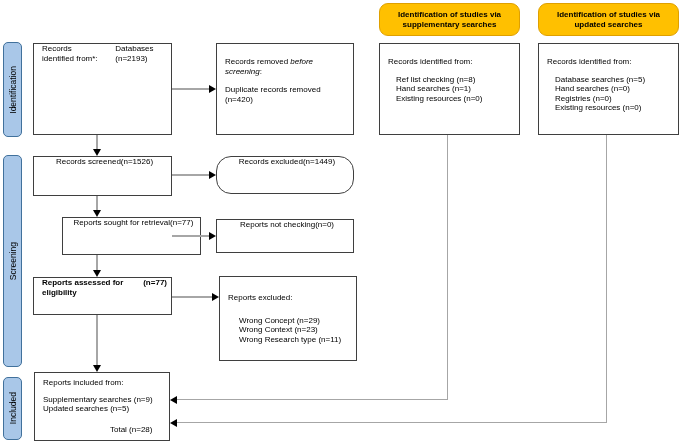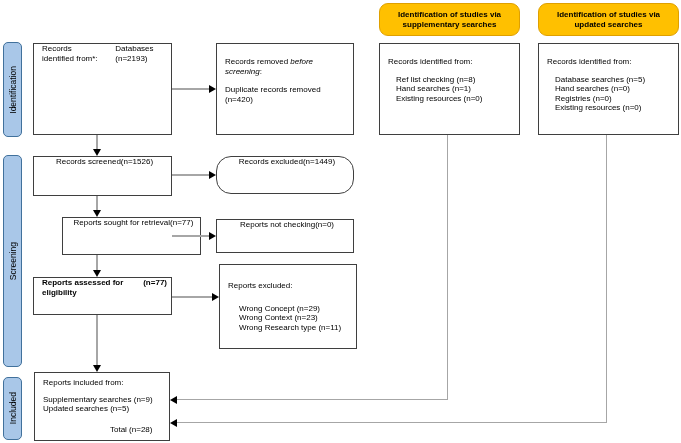--- a/index.html
+++ b/index.html
@@ -166,21 +166,21 @@
     </div>
   </div>
 
   <div class="fbox" style="left:33px; top:277px; width:139px; height:38px;font-weight:bold;">
     <div class="vcenter">
       <div>Reports assessed for eligibility</div>
       <div>(n=77)</div>
     </div>
   </div>
 
-  <div class="fbox" style="left:219px; top:264px; width:138px; height:85px; padding-top:16px;">
+  <div class="fbox" style="left:219px; top:276px; width:138px; height:85px; padding-top:16px;">
     <div class="pad-title">Reports excluded:</div>
     <div class="gap13"></div>
     <div style="padding-left:19px;">Wrong Concept (n=29)</div>
     <div style="padding-left:19px;">Wrong Context (n=23)</div>
     <div style="padding-left:19px;">Wrong Research type (n=11)</div>
   </div>
 
   <div class="fbox" style="left:34px; top:372px; width:136px; height:69px; padding-top:5px;">
     <div class="pad-title">Reports included from:</div>
     <div class="gap7"></div>

